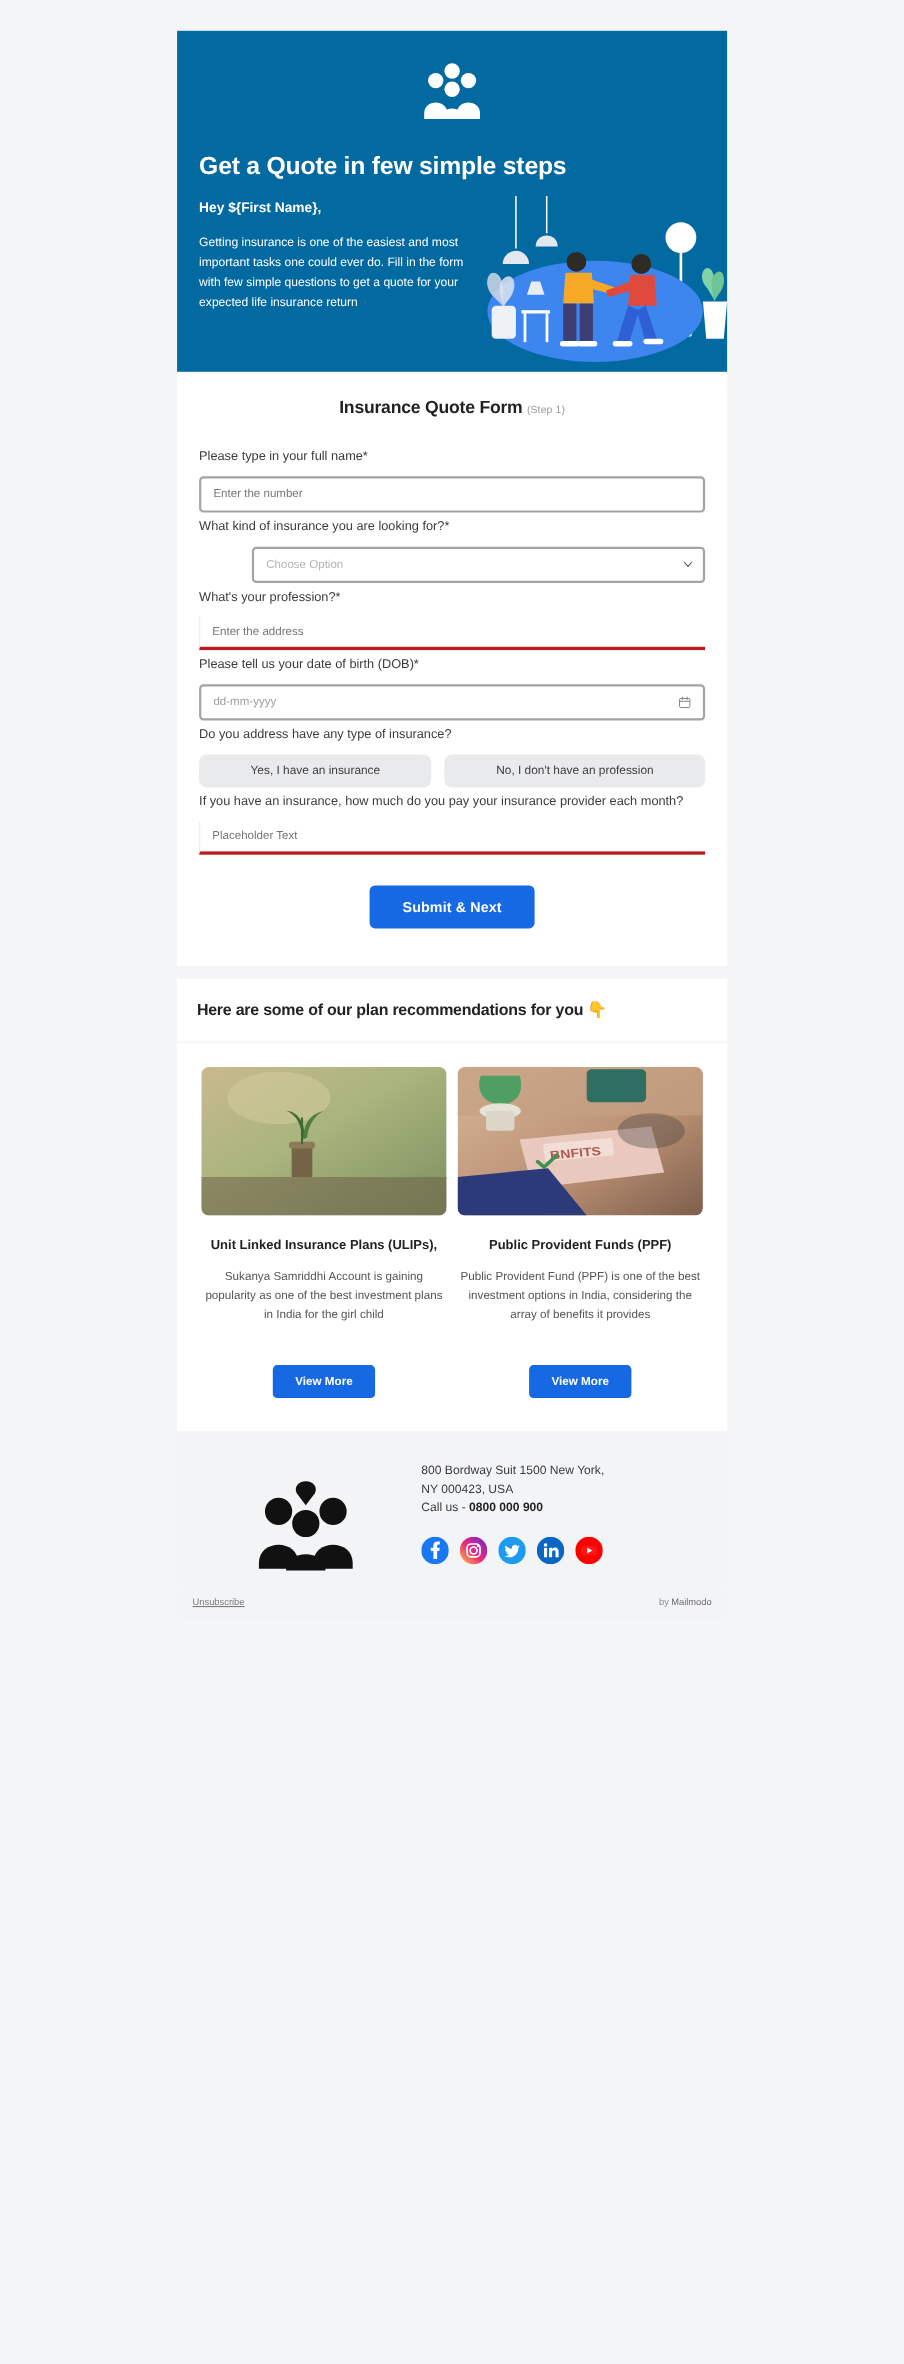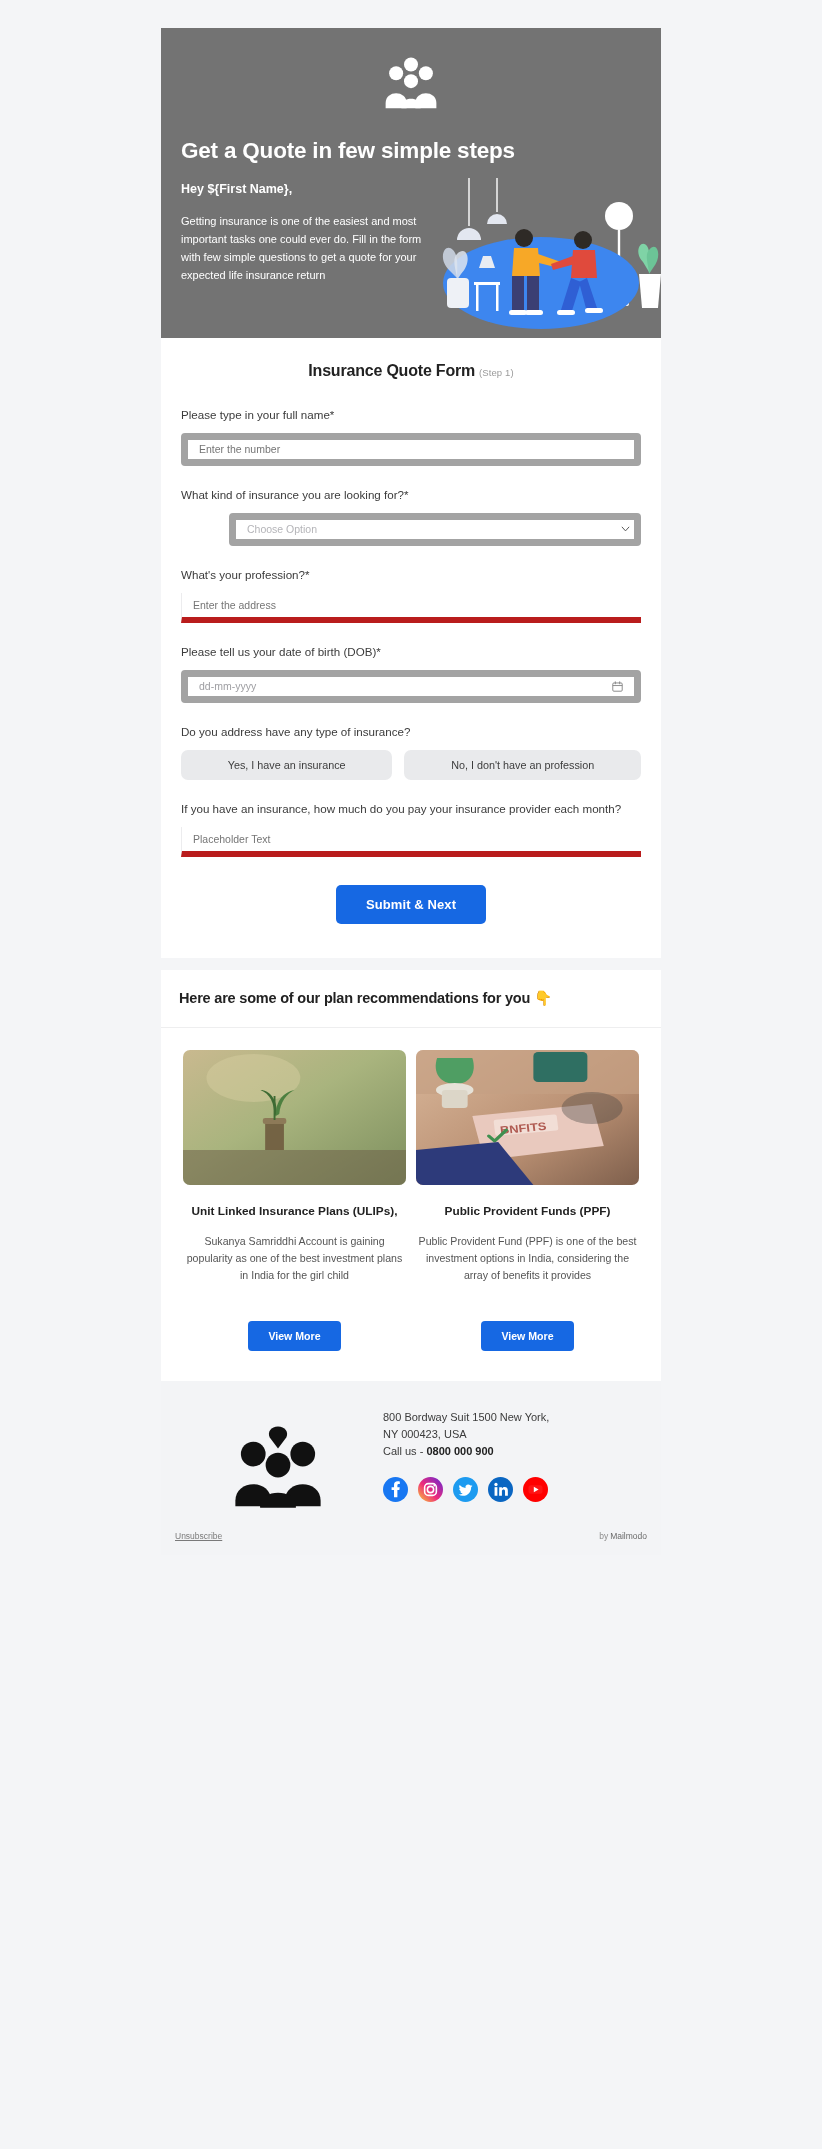--- a/index.html
+++ b/index.html
@@ -19,21 +19,21 @@
   }
 
   .email {
     width: 500px;
     margin: 0 auto;
     background: #ffffff;
   }
 
   
   .hero {
-    background: #737373;
+    background: #0369a1;
     position: relative;
     overflow: hidden;
     padding: 18px 18px 26px 18px;
     height: 310px;
   }
   .hero-logo {
     width: 100%;
     display: flex;
     justify-content: center;
     margin-top: 8px;
@@ -88,45 +88,45 @@
     color: #222222;
     letter-spacing: -0.2px;
   }
   .form-step {
     font-size: 9.5px;
     color: #9a9a9a;
     margin-left: 4px;
     letter-spacing: 0.1px;
   }
 
-  .field { margin-bottom: 20px; }
+  .field { margin-bottom: 4px; }
   .field-label {
     display: block;
     font-size: 11.6px;
     color: #3b3b3b;
     margin-bottom: 9px;
     line-height: 1.55;
   }
   .input-box {
     width: 100%;
     height: 33px;
-    border: 7px solid #a3a3a3;
+    border: 2px solid #a3a3a3;
     border-radius: 4px;
     background: #ffffff;
     padding: 0 11px;
     font-size: 10.5px;
     color: #3b3b3b;
     font-family: "Liberation Sans", sans-serif;
     display: flex;
     align-items: center;
   }
   .input-box.ph { color: #b4b4b8; }
   .input-underline {
     border: none;
-    border-bottom: 6px solid #b91c1c;
+    border-bottom: 3px solid #b91c1c;
     border-left: 1px solid #ececee;
     border-radius: 0;
     height: 30px;
   }
   .select-box {
     position: relative;
     padding-left: 48px;
   }
   .select-box .chev {
     position: absolute;

